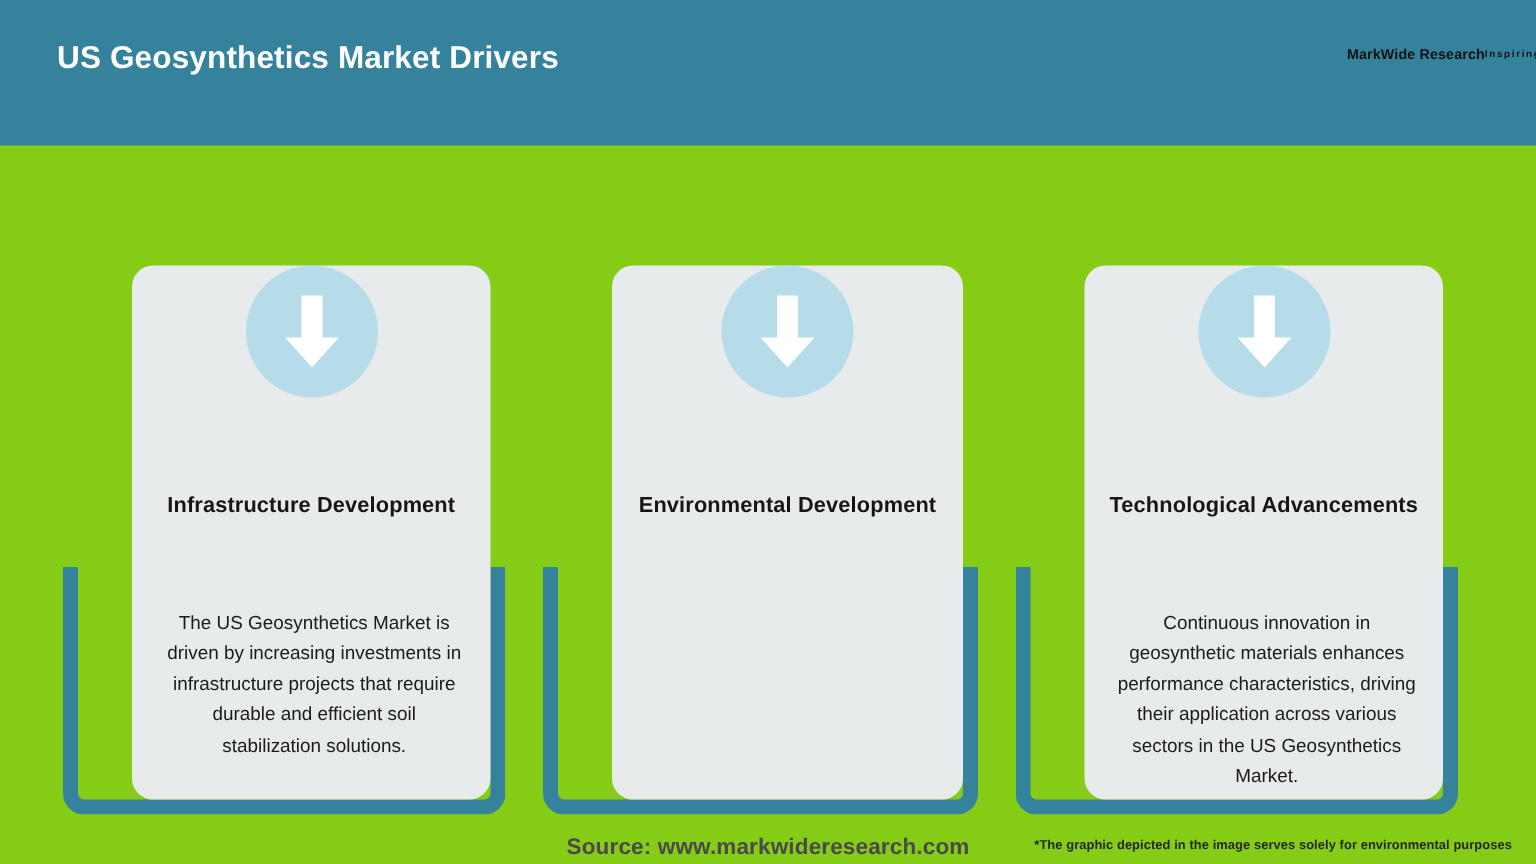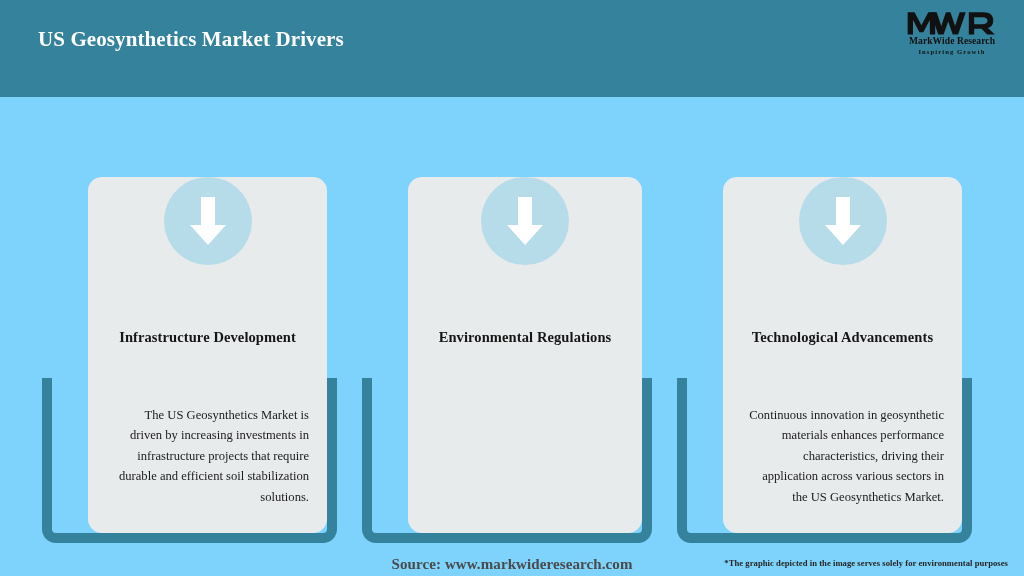--- a/index.html
+++ b/index.html
@@ -9,23 +9,22 @@
     background: #ffffff;
   }
   body {
     font-family: "Liberation Sans", sans-serif;
     -webkit-font-smoothing: antialiased;
   }
   .slide {
     position: relative;
     width: 1024px;
     height: 576px;
-    background: #7dd3fc;
+    background: #84cc16;
     overflow: hidden;
-    font-family: Liberation Serif, serif;
   }
 
   
   .header {
     position: absolute;
     left: 0;
     top: 0;
     width: 1024px;
     height: 97px;
     background: #35829C;
@@ -42,21 +41,21 @@
   }
 
   
   .logo {
     position: absolute;
     right: 18px;
     top: 10px;
     width: 108px;
     height: 52px;
     display: flex;
-    flex-direction: column;
+    flex-direction: row;
     align-items: center;
     justify-content: flex-start;
   }
   .logo-mark {
     display: block;
     width: 94px;
     height: 26px;
   }
   .logo-name {
     margin-top: 1px;
@@ -150,21 +149,21 @@
     letter-spacing: 0.1px;
   }
   .card-body {
     position: absolute;
     left: 22px;
     right: 18px;
     top: 228px;
     font-size: 12.6px;
     line-height: 1.62;
     color: #1b1b1b;
-    text-align: right;
+    text-align: center;
   }
 
   
   .source {
     position: absolute;
     left: 0;
     right: 0;
     top: 556px;
     text-align: center;
     font-size: 15px;
@@ -223,21 +222,21 @@
     </div>
 
     <div class="card-wrap c1">
       <div class="frame"></div>
       <div class="card">
         <div class="icon-circle">
           <svg width="42" height="52" viewBox="0 0 42 52" aria-hidden="true">
             <path d="M14 2 L28 2 L28 30 L39 30 L21 50 L3 30 L14 30 Z" fill="#FFFFFF"></path>
           </svg>
         </div>
-        <div class="card-title">Environmental Regulations</div>
+        <div class="card-title">Environmental Development</div>
       </div>
     </div>
 
     <div class="card-wrap c2">
       <div class="frame"></div>
       <div class="card">
         <div class="icon-circle">
           <svg width="42" height="52" viewBox="0 0 42 52" aria-hidden="true">
             <path d="M14 2 L28 2 L28 30 L39 30 L21 50 L3 30 L14 30 Z" fill="#FFFFFF"></path>
           </svg>

